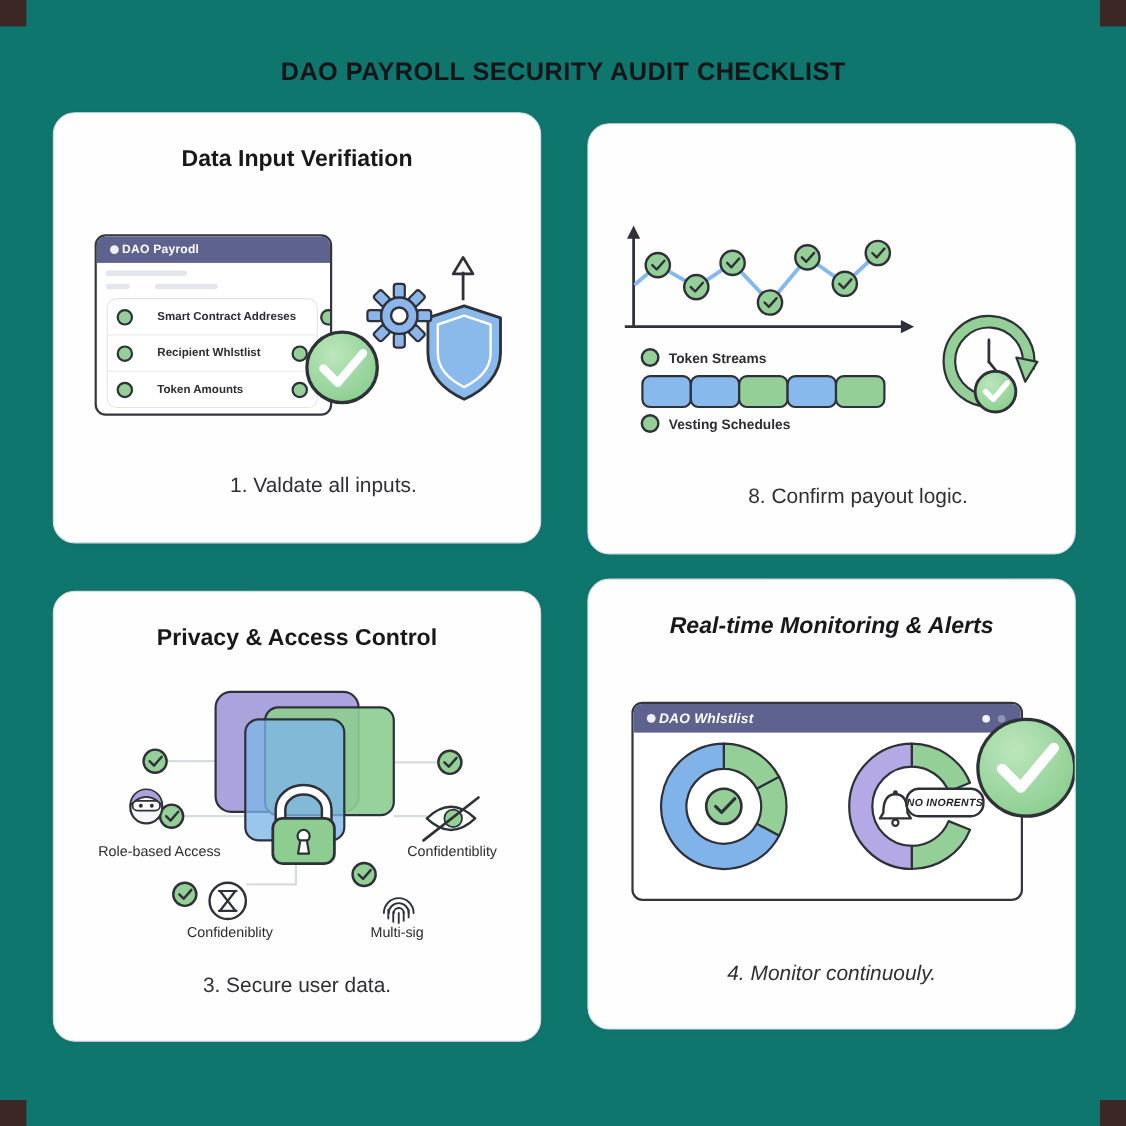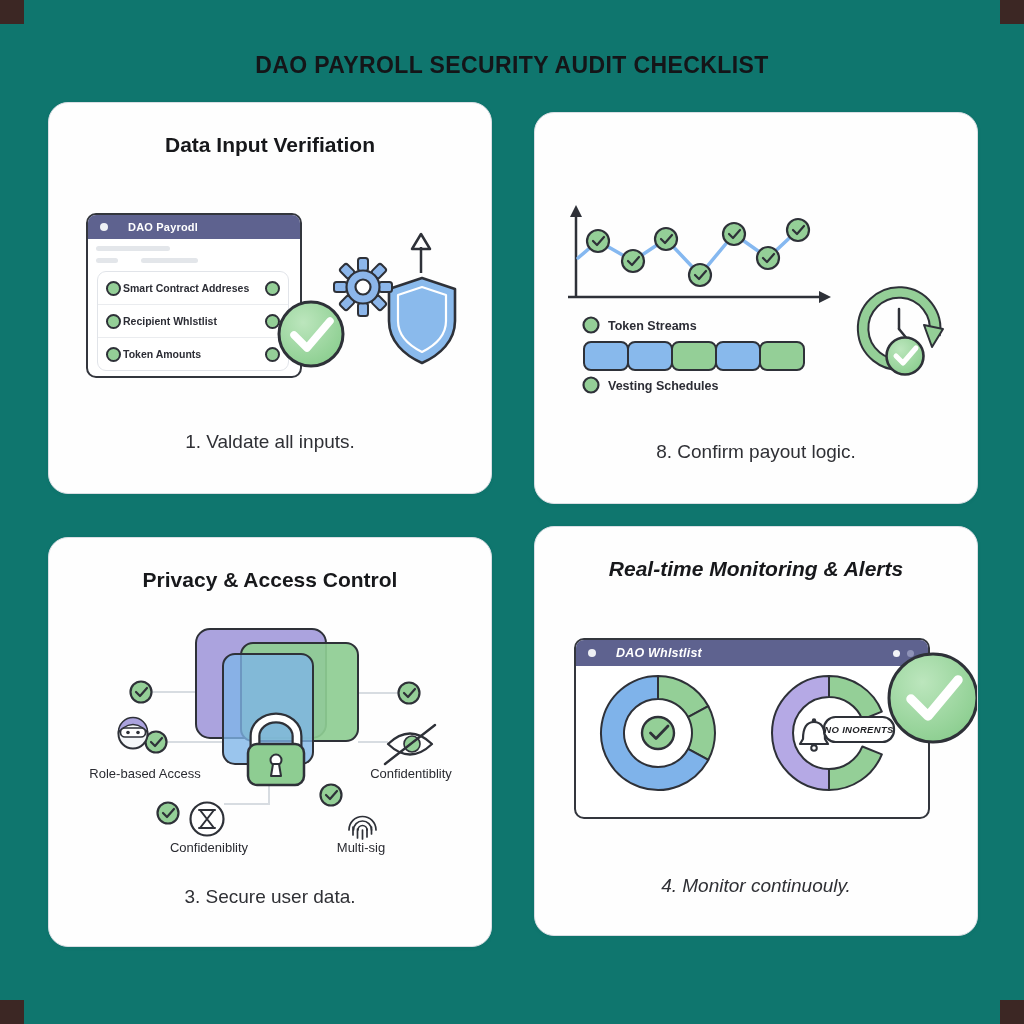--- a/index.html
+++ b/index.html
@@ -11,47 +11,47 @@
   .panel{position:absolute;background:#fefefe;border:1.5px solid #d9dee4;border-radius:20px;
      box-shadow:0 1px 4px rgba(40,50,60,.05);}
   .p1{left:48px;top:102px;width:442px;height:390px;}
   .p2{left:534px;top:112px;width:442px;height:390px;}
   .p3{left:48px;top:537px;width:442px;height:408px;}
   .p4{left:534px;top:526px;width:442px;height:408px;font-style:italic;}
   .panel h2{margin:0;position:absolute;top:30px;left:0;width:100%;text-align:center;
      font-size:21px;font-weight:700;color:#17181b;}
   .caption{margin:0;position:absolute;left:0;width:100%;text-align:center;
      font-size:19px;font-weight:400;color:#2f3035;}
-  .p1 .caption,.p2 .caption{top:438px;} 
+  .p1 .caption,.p2 .caption{top:438px;padding-left:24px;} 
   .p1 .caption,.p2 .caption{top:328px;}
   .p3 .caption,.p4 .caption{top:348px;}
   .overlay{position:absolute;left:0;top:0;pointer-events:none;z-index:2;}
   
   .window{position:absolute;background:#ffffff;border:2px solid #33363d;border-radius:10px;overflow:hidden;z-index:1;}
   .win1{left:37px;top:110px;width:212px;height:161px;}
   .win4{left:39px;top:111px;width:352px;height:177px;}
   .titlebar{position:relative;background:#5e628f;display:flex;align-items:center;}
   .win1 .titlebar{height:24px;}
   .win4 .titlebar{height:26px;}
   .tdot{width:8px;height:8px;border-radius:50%;background:#eef0f5;margin-left:12px;flex:none;}
-  .wtitle{color:#ffffff;font-weight:700;margin-left:20px;letter-spacing:.2px;white-space:nowrap;}
+  .wtitle{color:#ffffff;font-weight:700;margin-left:3px;letter-spacing:.2px;white-space:nowrap;}
   .win1 .wtitle{font-size:11px;}
   .win4 .wtitle{font-size:12.5px;}
   .tdots-right{position:absolute;right:14px;top:0;height:100%;display:flex;align-items:center;gap:7px;}
   .tdot2{width:7px;height:7px;border-radius:50%;}
   .tdot2.a{background:#f3f4f8;} .tdot2.b{background:#8f93b8;}
   .gline{position:absolute;height:5px;border-radius:3px;background:#e3e6ea;}
   .g1{left:8px;top:31px;width:74px;}
   .g2{left:8px;top:43px;width:22px;}
   .g3{left:53px;top:43px;width:57px;}
   .checklist{position:absolute;left:9px;top:56px;width:190px;border:1.5px solid #e1e4e9;border-radius:9px;background:#fff;}
   .chk-row{display:flex;align-items:center;height:32px;padding:0 8px;}
   .chk-row + .chk-row{border-top:1.5px solid #eaecef;}
   .chk-dot{width:11px;height:11px;border-radius:50%;background:#94cf97;border:2px solid #2e3138;flex:none;}
-  .chk-label{flex:1;margin:0 2px;font-size:10.5px;font-weight:600;color:#2c2d35;white-space:nowrap;}
+  .chk-label{flex:1;margin:0 22px;font-size:10.5px;font-weight:600;color:#2c2d35;white-space:nowrap;}
 </style>
 </head>
 <body>
 
 <div class="canvas">
   <div class="corner tl"></div>
   <div class="corner tr"></div>
   <div class="corner bl"></div>
   <div class="corner br"></div>
 

